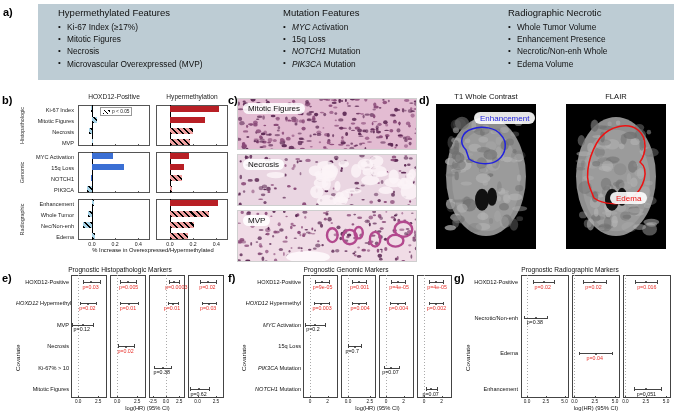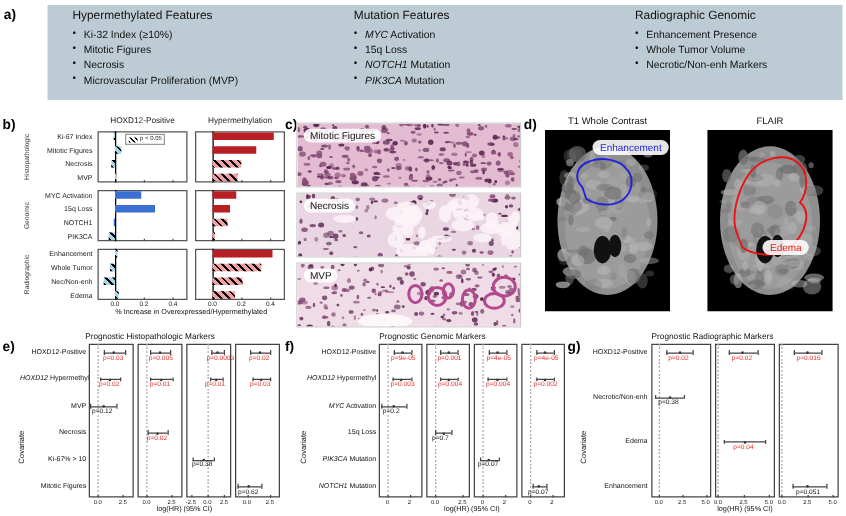--- a/index.html
+++ b/index.html
@@ -111,41 +111,42 @@
 </style>
 </head>
 <body>
 
 <div class="panel-letter" style="left:3px;top:6px;">a)</div>
 <div id="panel-a-box"></div>
 <div id="panel-a-cols">
     <div class="feat-col" style="left:58px;">
       <div class="feat-title">Hypermethylated Features</div>
       <ul class="feat-list">
-        <li>Ki-32 Index (≥10%)</li>
+        <li>Ki-67 Index (≥17%)</li>
         <li>Mitotic Figures</li>
         <li>Necrosis</li>
-        <li>Microvascular Proliferation (MVP)</li>
+        <li>Microvascular Overexpressed (MVP)</li>
       </ul>
     </div>
     <div class="feat-col" style="left:283px;">
       <div class="feat-title">Mutation Features</div>
       <ul class="feat-list">
         <li><span class="it">MYC</span> Activation</li>
         <li>15q Loss</li>
         <li><span class="it">NOTCH1</span> Mutation</li>
         <li><span class="it">PIK3CA</span> Mutation</li>
       </ul>
     </div>
     <div class="feat-col" style="left:508px;">
-      <div class="feat-title">Radiographic Genomic</div>
+      <div class="feat-title">Radiographic Necrotic</div>
       <ul class="feat-list">
+        <li>Whole Tumor Volume</li>
         <li>Enhancement Presence</li>
-        <li>Whole Tumor Volume</li>
-        <li>Necrotic/Non-enh Markers</li>
+        <li>Necrotic/Non-enh Whole</li>
+        <li>Edema Volume</li>
       </ul>
     </div>
   </div>
 
 <div class="panel-letter" style="left:2px;top:94px;">b)</div>
 <div id="panel-b">
     <div class="b-coltitle" style="left:65px;top:1px;width:72px;">HOXD12-Positive</div>
     <div class="b-coltitle" style="left:143px;top:1px;width:72px;">Hypermethylation</div>
     <div class="b-rowgroup-label" style="left:6px;top:54px;width:41px;">Histopathologic</div>
     <div class="b-ylabel" style="top:15px;width:48px;left:13px;">Ki-67 Index</div>

